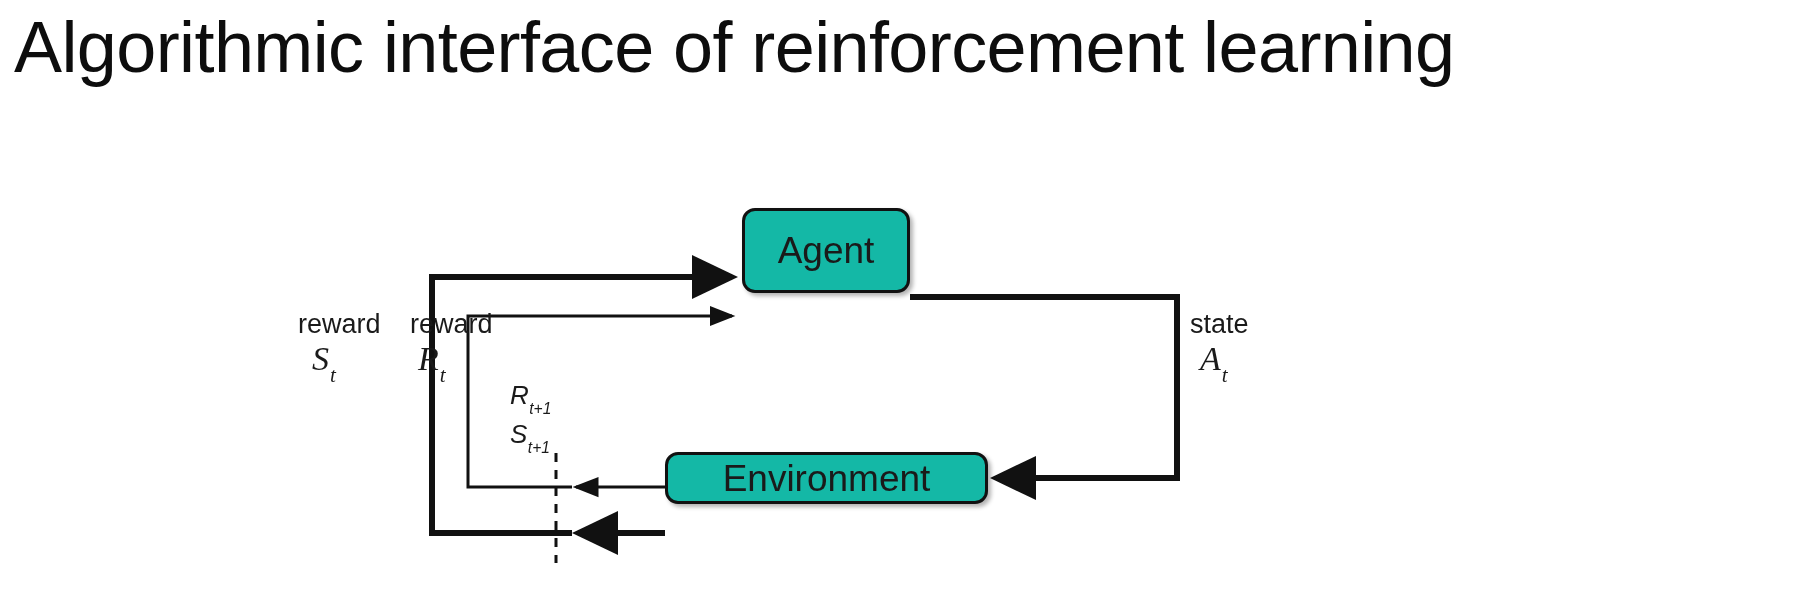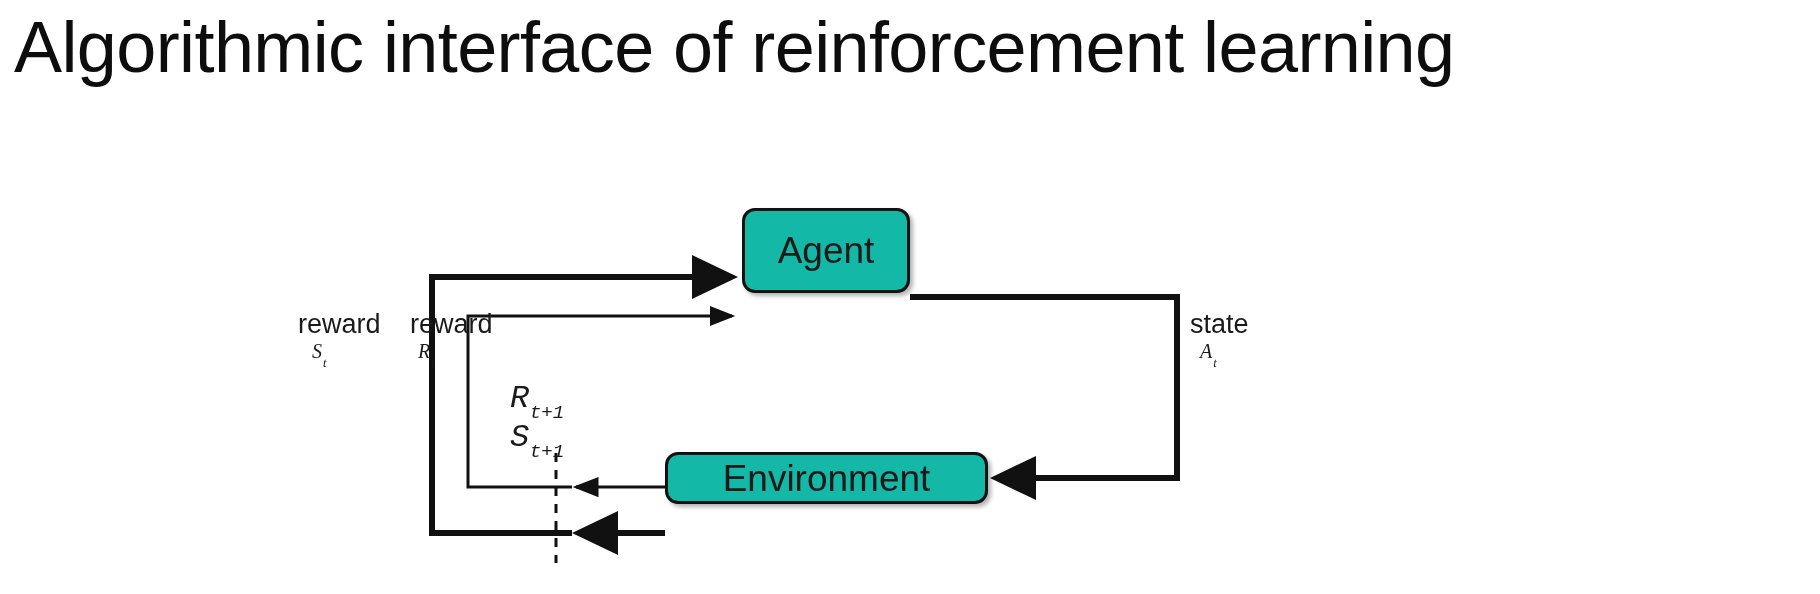--- a/index.html
+++ b/index.html
@@ -48,37 +48,37 @@
     position: absolute;
     font-family: "Liberation Sans", sans-serif;
     font-size: 27px;
     color: #1a1a1a;
     white-space: nowrap;
   }
   .dgm-math {
     position: absolute;
     font-family: "Liberation Serif", serif;
     font-style: italic;
-    font-size: 20px;
+    font-size: 34px;
     color: #1a1a1a;
     white-space: nowrap;
   }
   .dgm-math .sub {
     font-size: 0.62em;
     font-style: italic;
     vertical-align: sub;
     position: relative;
     top: 4px;
     left: 1px;
   }
   .dgm-math-small {
     position: absolute;
-    font-family: Liberation Mono, monospace;
+    font-family: Liberation Sans, sans-serif;
     font-style: italic;
-    font-size: 32px;
+    font-size: 26px;
     color: #1a1a1a;
     white-space: nowrap;
   }
   .dgm-math-small .sub {
     font-size: 0.60em;
     vertical-align: sub;
     position: relative;
     top: 4px;
     left: 0.5px;
     font-style: italic;

